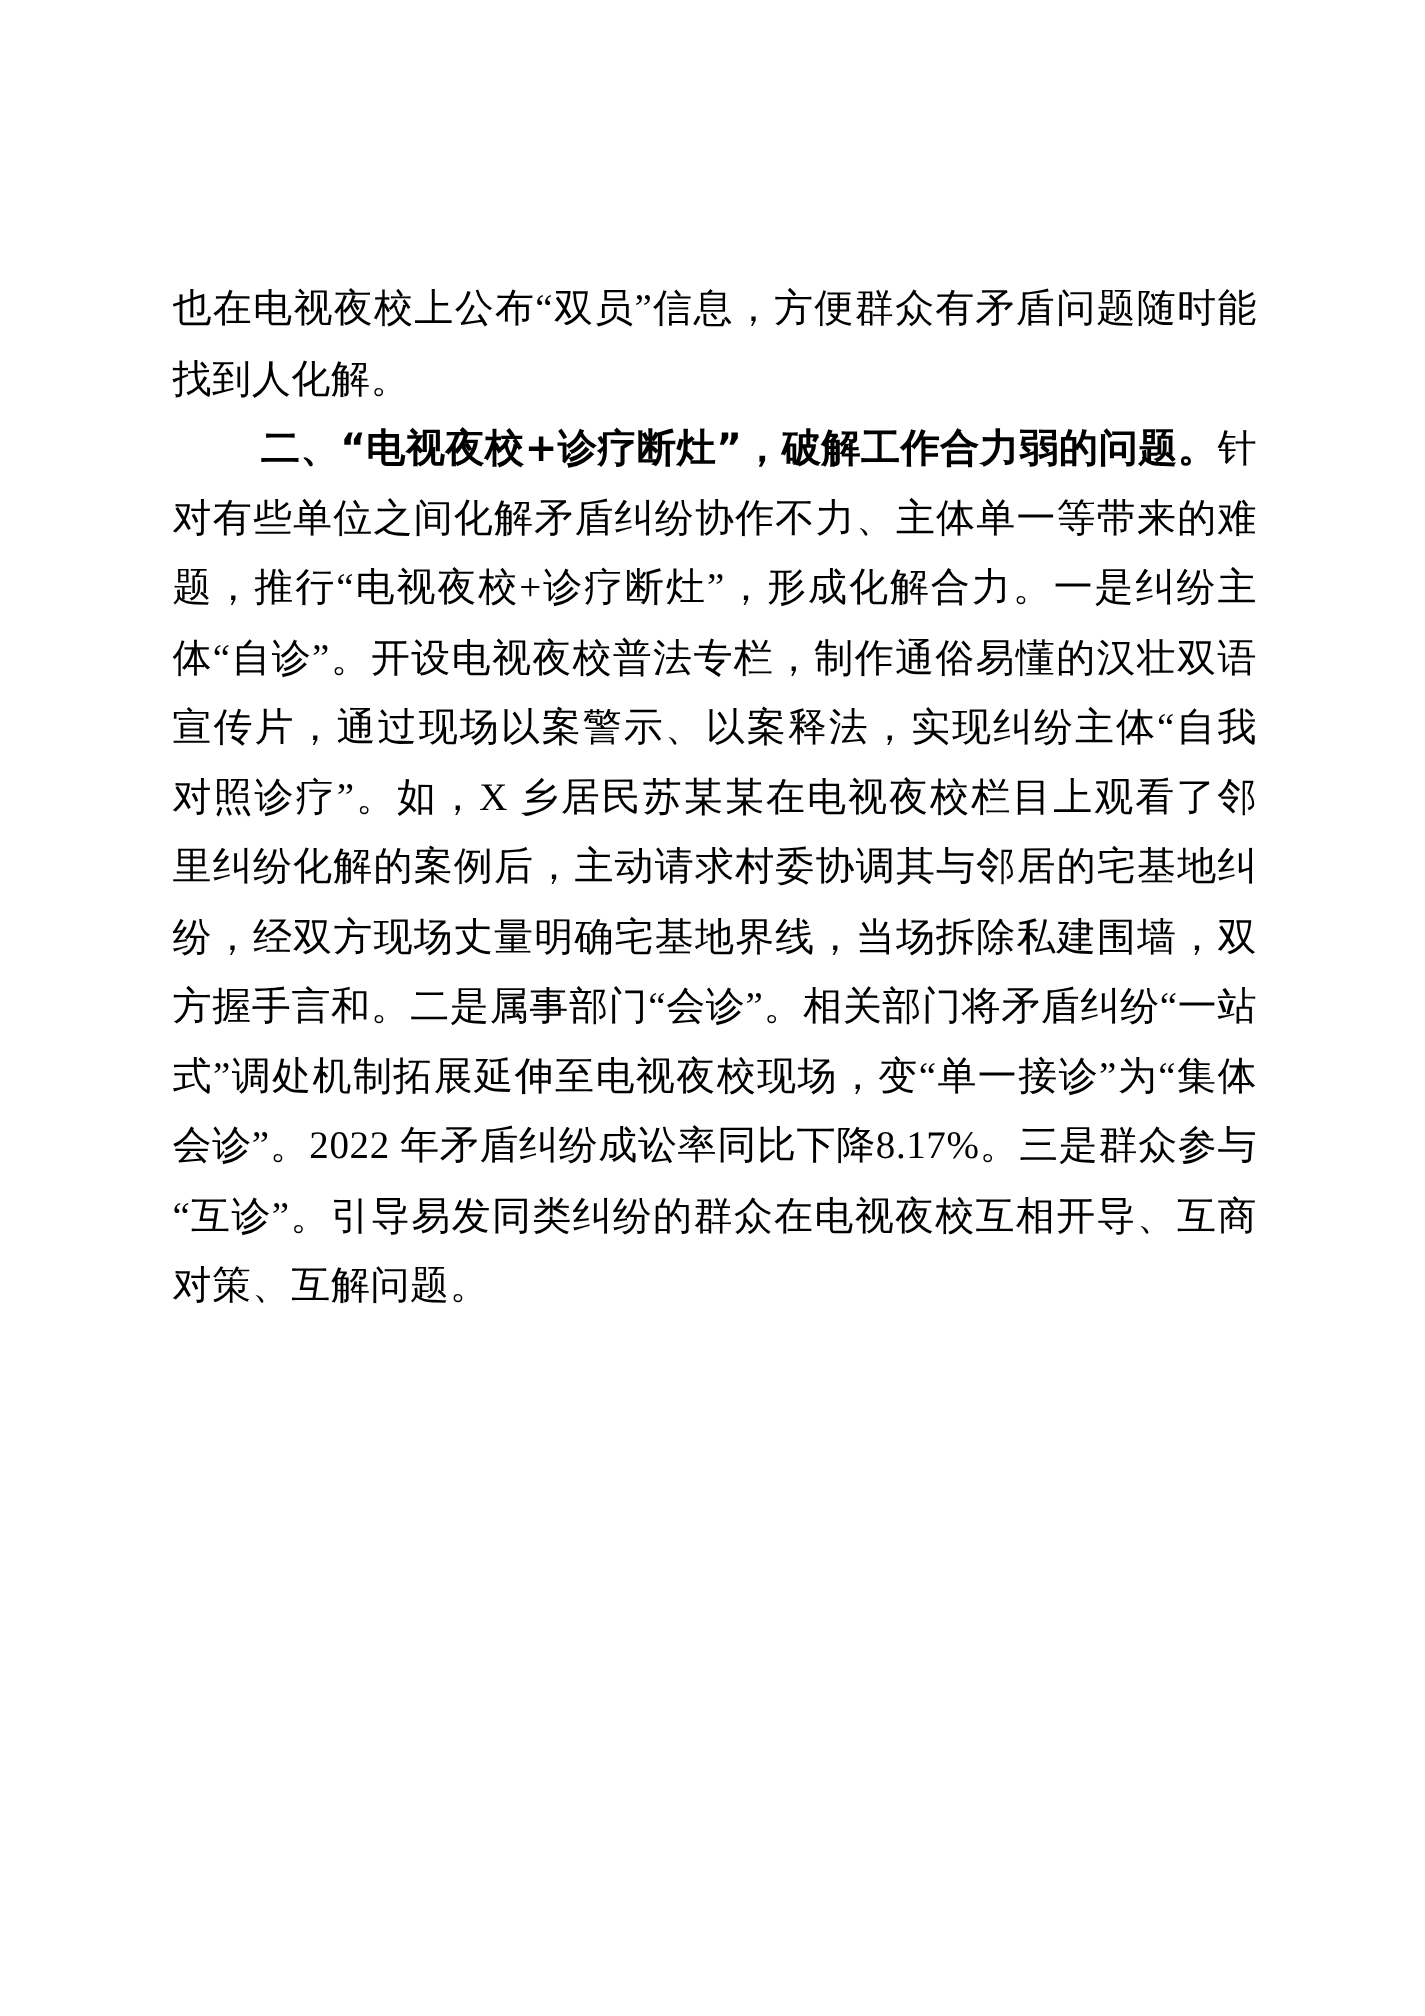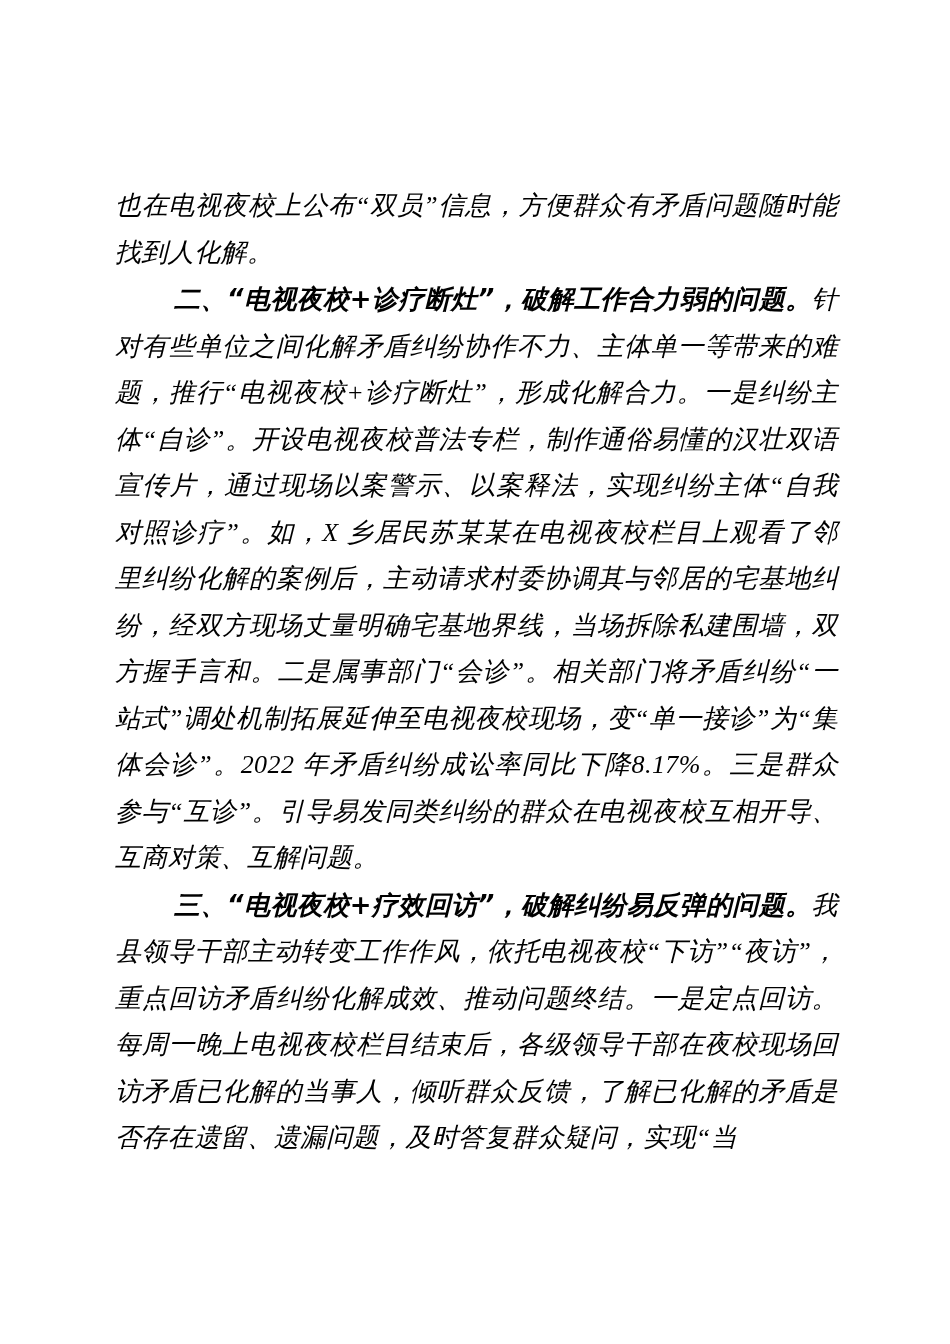--- a/index.html
+++ b/index.html
@@ -13,21 +13,20 @@
     overflow: hidden;
     font-family: "Liberation Serif", "DejaVu Serif", serif;
     color: #000000;
   }
   .page {
     box-sizing: border-box;
     width: 950px;
     height: 1344px;
     background: #ffffff;
     padding: 183px 112px 0 115px;
-    font-style: italic;
   }
   .para {
     margin: 0;
     font-size: 26px;
     line-height: 46.5px;
     text-align: justify;
     letter-spacing: 0.4px;
     color: #000000;
   }
   .para.indent {
@@ -41,15 +40,14 @@
 </style>
 </head>
 <body>
 
 <div class="page">
 
   <p class="para">也在电视夜校上公布“双员”信息，方便群众有矛盾问题随时能找到人化解。</p>
 
   <p class="para indent"><span class="heading">二、“电视夜校+诊疗断灶”，破解工作合力弱的问题。</span><span>针对有些单位之间化解矛盾纠纷协作不力、主体单一等带来的难题，推行“电视夜校+诊疗断灶”，形成化解合力。一是纠纷主体“自诊”。开设电视夜校普法专栏，制作通俗易懂的汉壮双语宣传片，通过现场以案警示、以案释法，实现纠纷主体“自我对照诊疗”。如，X 乡居民苏某某在电视夜校栏目上观看了邻里纠纷化解的案例后，主动请求村委协调其与邻居的宅基地纠纷，经双方现场丈量明确宅基地界线，当场拆除私建围墙，双方握手言和。二是属事部门“会诊”。相关部门将矛盾纠纷“一站式”调处机制拓展延伸至电视夜校现场，变“单一接诊”为“集体会诊”。2022 年矛盾纠纷成讼率同比下降8.17%。三是群众参与“互诊”。引导易发同类纠纷的群众在电视夜校互相开导、互商对策、互解问题。</span></p>
 
-  <p class="para indent"><span class="heading">三、“电视夜校+疗效回访”，破解纠纷易反弹的问题。</span><span>我县领导干部主动转变工作作风，依托电视夜校“下访”“夜访”，重点回访矛盾纠纷化解成效、推动问题终结。一是定点回访。每周一晚上电视夜校栏目结束后，各级领导干部在夜校现场回访矛盾已化解的当事人，倾听群众反馈，了解已化解的矛盾是否存在遗留、遗漏问题，及时答复群众疑问，实现“当</span></p>
 
 </div>
 
 </body></html>

